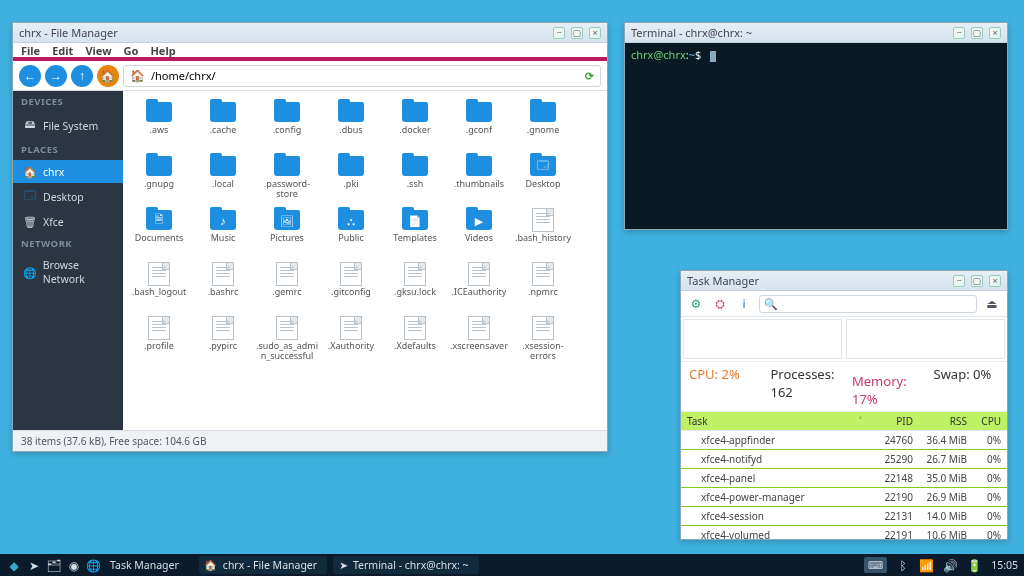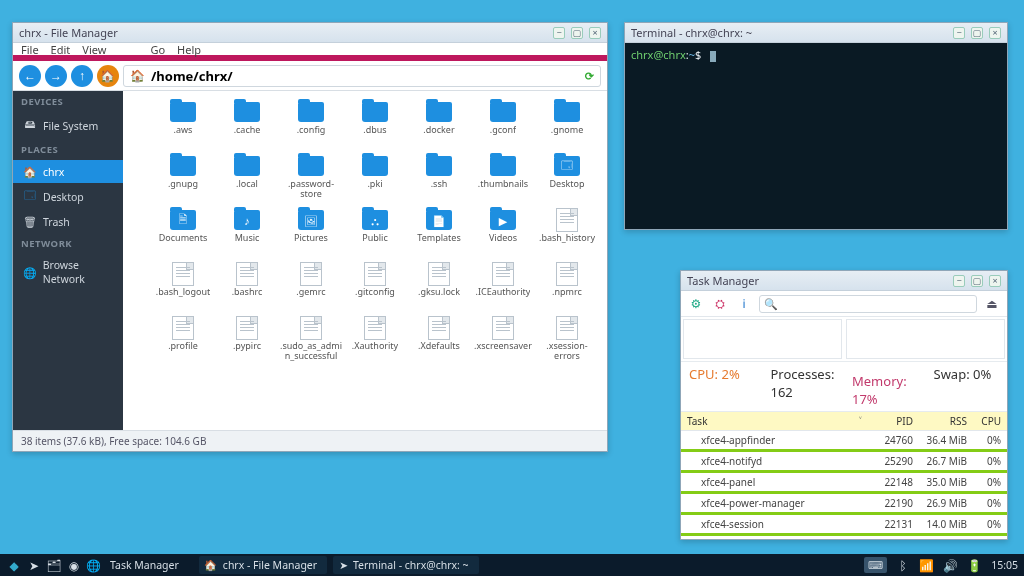--- a/index.html
+++ b/index.html
@@ -6,29 +6,29 @@
 body { width: 1024px; height: 576px; background: #3fb1e0; overflow: hidden; position: relative; font-size: 11px; }
 
 
 .window { position: absolute; background: #fff; border: 1px solid #8fa6b8; display: flex; flex-direction: column; box-shadow: 0 2px 6px rgba(0,0,0,0.2); }
 .titlebar { height: 20px; background: linear-gradient(#e7eef4,#d6e2ed); border-bottom: 1px solid #c4d0db; display: flex; align-items: center; padding: 0 6px; font-size: 11px; color: #445; gap: 6px; }
 .titlebar .t-title { flex: 1; white-space: nowrap; overflow: hidden; text-overflow: ellipsis; }
 .winbtn { width: 12px; height: 12px; border: 1px solid #9cb; border-radius: 2px; background: #eef5ef; display:flex; align-items:center; justify-content:center; font-size:9px; line-height:1; color:#567; cursor:pointer;}
 
 
 #fm { left: 12px; top: 22px; width: 596px; height: 430px; }
-#fm .menubar { display: flex; gap: 12px; padding: 2px 8px; font-size: 11px; color: #444; border-bottom: 6px solid #be185d; height:18px; align-items:center;}
+#fm .menubar { display: flex; gap: 12px; padding: 2px 8px; font-size: 11px; color: #444; border-bottom: 4px solid #be185d; height:18px; align-items:center;font-weight:bold;}
 #fm .toolbar { display: flex; align-items: center; gap: 4px; padding: 4px 6px; border-bottom: 1px solid #d8dee4; height:30px;}
 .navbtn { width: 22px; height: 22px; border-radius: 11px; background: #1e8fe0; color: #fff; display:flex; align-items:center; justify-content:center; font-size:12px; cursor:pointer;}
 .navbtn.home { background:#e6850e; }
 .pathbar { flex: 1; display: flex; align-items: center; height: 22px; border: 1px solid #cfd7de; border-radius: 3px; padding: 0 6px; gap:6px;}
 .pathbar .home-ic { color:#e6850e; font-size:12px; }
-.pathbar input { border: none; outline: none; flex: 1; font-size: 13px; font-weight: bold; }
+.pathbar input { border: none; outline: none; flex: 1; font-size: 11px; }
 .pathbar .refresh { color:#3a3; font-weight:bold;}
-#fm .body { flex: 1; display: flex; min-height:0;gap:24px;}
+#fm .body { flex: 1; display: flex; min-height:0;}
 .sidebar { width: 110px; background: #2b3642; color: #cfd6dd; display:flex; flex-direction:column; font-size:10.5px;}
 .sb-head { padding: 4px 8px; color: #7f8c99; font-weight: bold; font-size: 9.5px; letter-spacing:0.5px;}
 .sb-item { display:flex; align-items:center; gap:6px; padding:4px 10px; cursor:pointer;}
 .sb-item.sel { background:#1e8fe0; color:#fff;}
 .sb-item .ic { width:14px; text-align:center; font-size:11px;}
 .iconpane { flex: 1; overflow: auto; padding: 8px 4px; display:flex; flex-wrap:wrap; align-content:flex-start; gap:0;}
 .fitem { width: 64px; height: 54px; display:flex; flex-direction:column; align-items:center; justify-content:flex-start; gap:2px; text-align:center; font-size:9px; color:#555; cursor:pointer; padding-top:2px;}
 .fitem .fic { width:28px; height:22px; display:flex; align-items:center; justify-content:center; font-size:20px;}
 .fitem .folder { background:#1e8fe0; width:26px; height:20px; border-radius:2px 2px 3px 3px; position:relative;}
 .fitem .folder::before { content:""; position:absolute; top:-3px; left:0; width:12px; height:4px; background:#1e8fe0; border-radius:2px 2px 0 0;}
@@ -52,24 +52,24 @@
 .tmtool .tb { width:18px; height:18px; display:flex; align-items:center; justify-content:center; font-size:12px; color:#556; border-radius:3px;}
 .tmtool .search { flex:1; display:flex; align-items:center; border:1px solid #cfd7de; border-radius:3px; height:18px; padding:0 4px; gap:3px;}
 .tmtool .search input { border:none; outline:none; flex:1; font-size:10px;}
 .charts { display:flex; height:44px; }
 .chart { flex:1; border:1px solid #e2e7ec; margin:2px; position:relative; overflow:hidden;}
 .chart svg { position:absolute; inset:0; }
 .summary { display:flex; border-top:1px solid #e6ebef; border-bottom:1px solid #e6ebef; font-size:13px;}
 .summary > div { flex:1; padding:3px 8px; color:#333; }
 .summary .cpu { color:#e67a2e;} .summary .mem{color:#c23a6c;margin-top:7px;}
 .proc-head, .proc-row { display:flex; align-items:center; font-size:10px; padding:2px 6px; gap:4px;}
-.proc-head { background:#fef9c3; color:#333; border-bottom:1px solid #e2e7ec;}
+.proc-head { background:#bef264; color:#333; border-bottom:1px solid #e2e7ec;}
 .col-task{flex:1;} .col-pid{width:40px; text-align:right;} .col-rss{width:50px; text-align:right;} .col-cpu{width:30px; text-align:right;}
 .proc-list { flex:1; overflow:hidden auto; }
-.proc-row { border-bottom:3px solid #84cc16; color:#444;}
+.proc-row { border-bottom:1px solid #84cc16; color:#444;}
 .proc-row .dot{ width:10px; color:#888; font-size:8px;}
 
 
 #taskbar { position:absolute; left:0; right:0; bottom:0; height:22px; background:#0b1b2b; color:#d7dfe6; display:flex; align-items:center; padding:0 6px; gap:8px; font-size:10.5px;}
 #taskbar .tb-ic { width:16px; height:16px; display:flex; align-items:center; justify-content:center; font-size:12px;}
 #taskbar .apps { display:flex; gap:4px;}
 #taskbar .task-btn { background:#122a3e; padding:2px 10px 2px 6px; border-radius:2px; display:flex; align-items:center; gap:5px; cursor:pointer;}
 #taskbar .tray { margin-left:auto; display:flex; align-items:center; gap:8px;}
 #taskbar .keyind { background:#37536b; padding:1px 4px; border-radius:2px; }
 
@@ -82,21 +82,21 @@
   <div class="titlebar">
     <span class="t-title">chrx - File Manager</span>
     <span class="winbtn">−</span>
     <span class="winbtn">▢</span>
     <span class="winbtn">×</span>
   </div>
   <div class="menubar" id="fm-menu">
       <span style="cursor: pointer;">File</span>
       <span style="cursor: pointer;">Edit</span>
       <span style="cursor: pointer;">View</span>
-      <span style="cursor: pointer; margin-left: 32px;">Go</span>
+      <span style="cursor: pointer;">Go</span>
       <span style="cursor: pointer;">Help</span>
     </div>
   <div class="toolbar">
     <div class="navbtn">←</div>
     <div class="navbtn">→</div>
     <div class="navbtn">↑</div>
     <div class="navbtn home">🏠</div>
     <div class="pathbar">
       <span class="home-ic">🏠</span>
       <input value="/home/chrx/" style="">
@@ -114,21 +114,21 @@
         <div class="sb-item sel">
           <span class="ic ic-orange">🏠</span>
           <span>chrx</span>
         </div>
         <div class="sb-item">
           <span class="ic ic-blue">🗔</span>
           <span>Desktop</span>
         </div>
         <div class="sb-item">
           <span class="ic ">🗑</span>
-          <span>Trash</span>
+          <span>Xfce</span>
         </div>
         <div class="sb-head">NETWORK</div>
         <div class="sb-item">
           <span class="ic ic-globe">🌐</span>
           <span>Browse Network</span>
         </div>
       </div>
     <div class="iconpane" id="fm-icons">
         <div class="fitem">
           <div class="fic">

